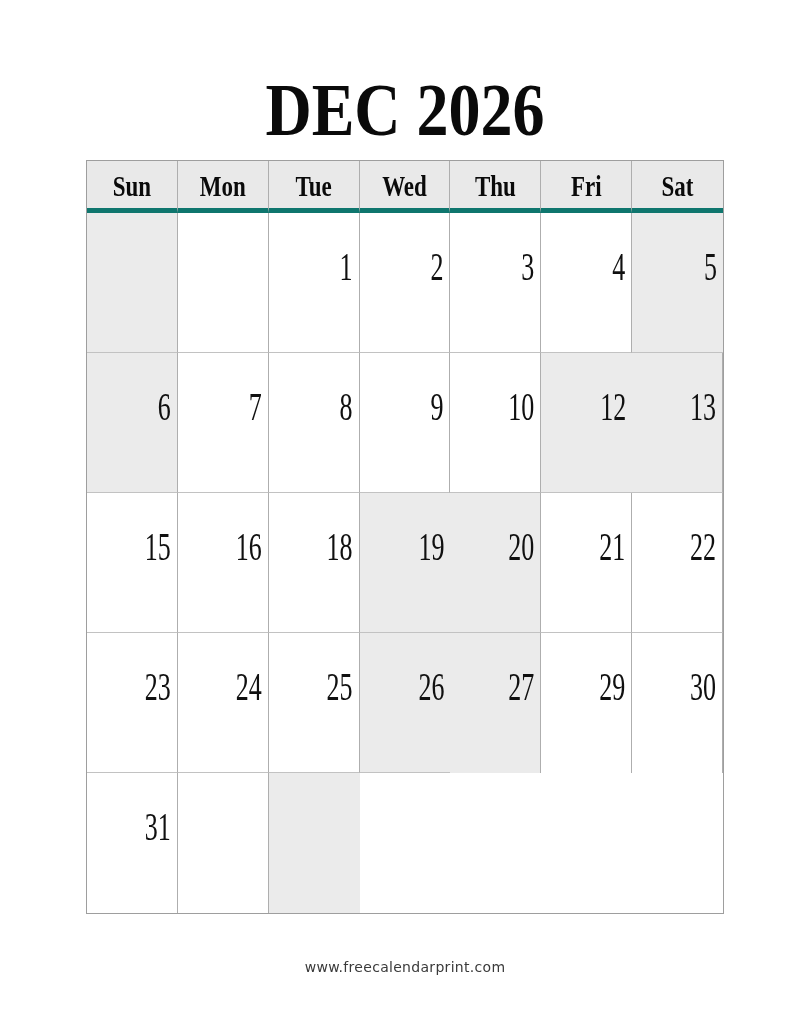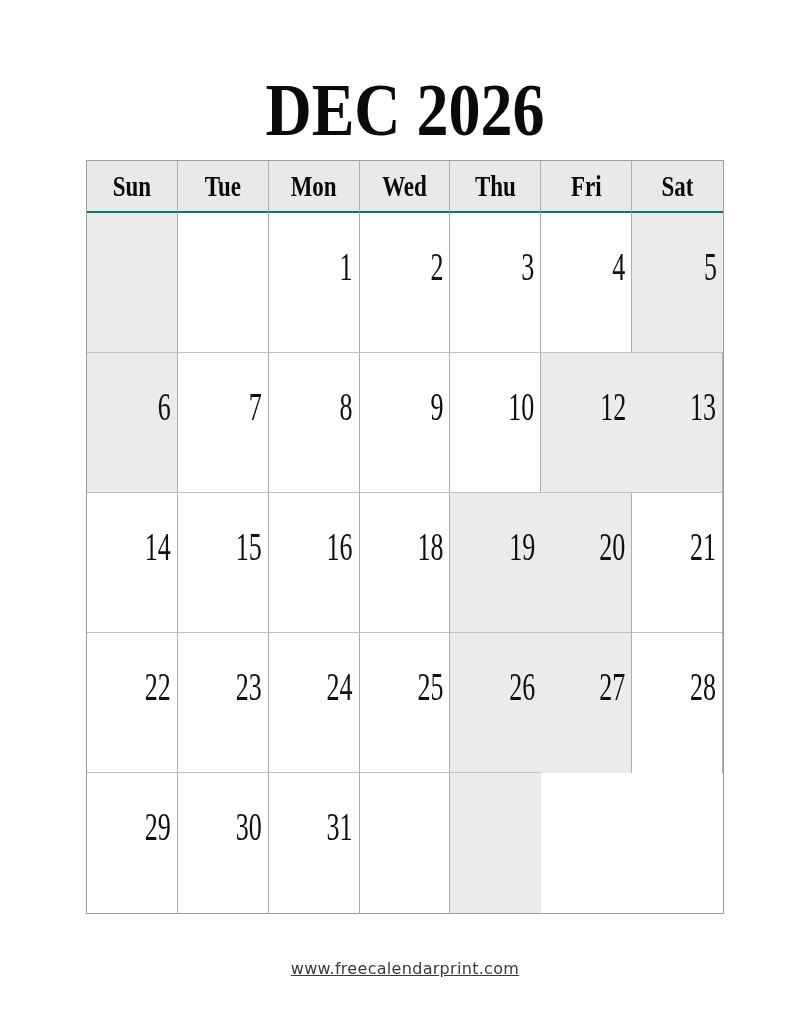--- a/index.html
+++ b/index.html
@@ -61,21 +61,21 @@
   .cell.last-col { border-right: none; }
   .cell.last-row { border-bottom: none; text-align: right; }
   .cell.weekend { background: #ebebeb; }
 
   .head-cell {
     background: #e9e9e9;
     display: flex;
     justify-content: center;
     align-items: flex-start;
     padding-top: 10px;
-    border-bottom: 2px solid #0f766e;
+    border-bottom: 5px solid #0f766e;
   }
   .head-cell .wd {
     display: inline-block;
     font-family: "Liberation Serif", serif;
     font-weight: 700;
     font-size: 23px;
     line-height: 23px;
     color: #0a0a0a;
     transform: scale(1, 1.3);
     transform-origin: center top;
@@ -99,45 +99,44 @@
   }
 
   
   .footer {
     position: absolute;
     left: 86px;
     top: 959px;
     width: 638px;
     text-align: center;
     font-family: "DejaVu Sans", sans-serif;
-    font-size: 16px;
+    font-size: 14px;
     color: #3a3a3a;
     letter-spacing: 0.3px;
-    text-decoration: underline;
   }
 </style>
 </head>
 <body>
 
 <div class="page">
 
   <div class="title-wrap">
     <span class="title">DEC 2026</span>
   </div>
 
   <div class="calendar">
 
     <div class="cell head-cell">
         <span class="wd">Sun</span>
       </div>
     <div class="cell head-cell">
+        <span class="wd">Mon</span>
+      </div>
+    <div class="cell head-cell">
         <span class="wd">Tue</span>
-      </div>
-    <div class="cell head-cell">
-        <span class="wd">Mon</span>
       </div>
     <div class="cell head-cell">
         <span class="wd">Wed</span>
       </div>
     <div class="cell head-cell">
         <span class="wd">Thu</span>
       </div>
     <div class="cell head-cell">
         <span class="wd">Fri</span>
       </div>
@@ -183,23 +182,20 @@
         <span class="day">10</span>
       </div>
     <div class="cell day-cell weekend last-col">
         <span class="day">12</span>
       </div>
 
     <div class="cell day-cell weekend">
         <span class="day">13</span>
       </div>
     <div class="cell day-cell">
-        <span class="day">14</span>
-      </div>
-    <div class="cell day-cell">
         <span class="day">15</span>
       </div>
     <div class="cell day-cell">
         <span class="day">16</span>
       </div>
     <div class="cell day-cell">
         <span class="day">18</span>
       </div>
     <div class="cell day-cell weekend last-col">
         <span class="day">19</span>
@@ -224,23 +220,20 @@
         <span class="day">25</span>
       </div>
     <div class="cell day-cell weekend last-col">
         <span class="day">26</span>
       </div>
 
     <div class="cell day-cell weekend last-row">
         <span class="day">27</span>
       </div>
     <div class="cell day-cell last-row">
-        <span class="day">28</span>
-      </div>
-    <div class="cell day-cell last-row">
         <span class="day">29</span>
       </div>
     <div class="cell day-cell last-row">
         <span class="day">30</span>
       </div>
     <div class="cell day-cell last-row">
         <span class="day">31</span>
       </div>
     <div class="cell day-cell last-row">
         <span class="day"></span>

